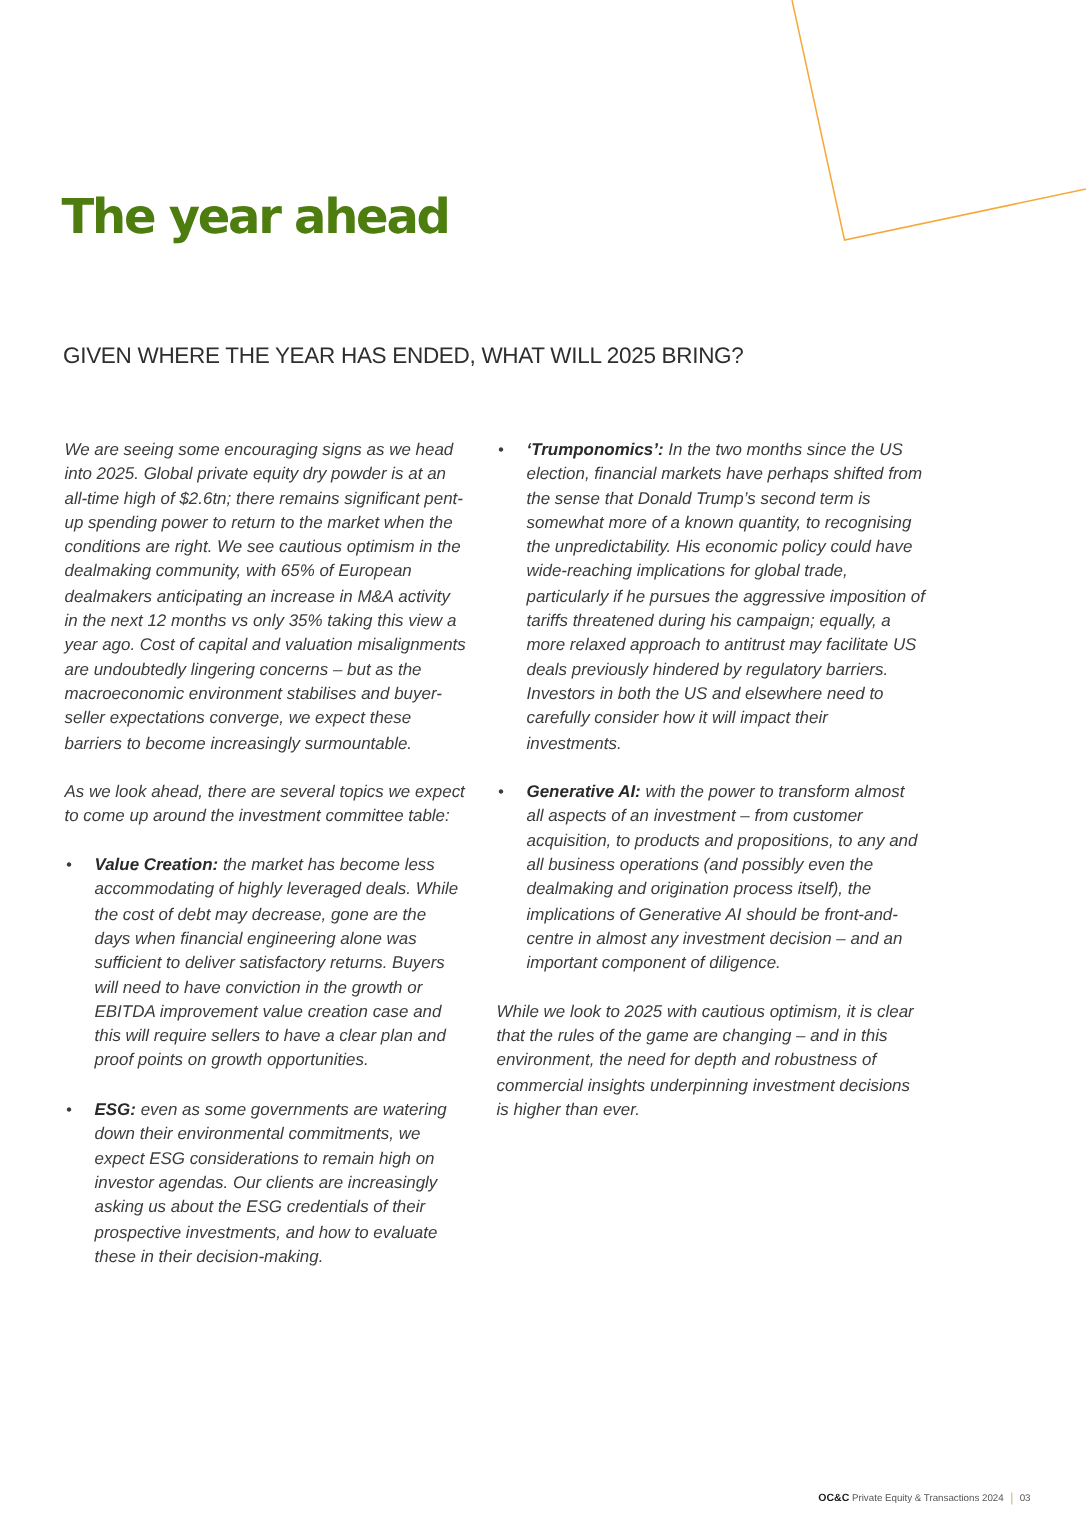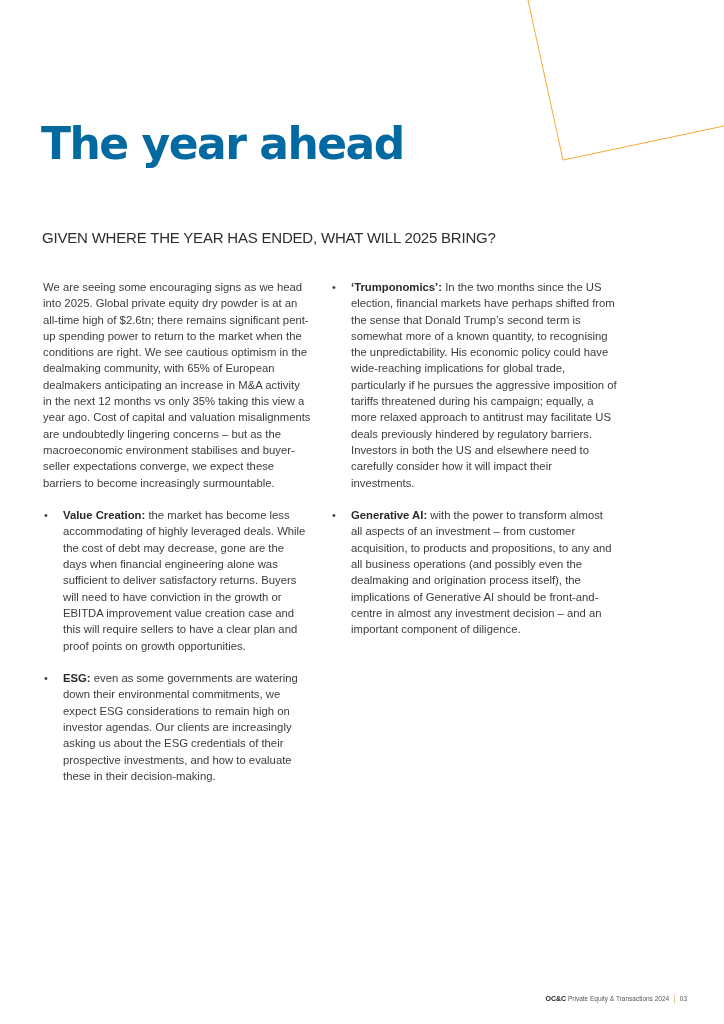--- a/index.html
+++ b/index.html
@@ -6,31 +6,31 @@
   body {
     width: 724px; height: 1024px; position: relative; overflow: hidden;
     background: #ffffff;
     font-family: "Liberation Sans", "DejaVu Sans", sans-serif;
     color: #3a3a3a;
   }
   .deco { position: absolute; left: 0; top: 0; width: 724px; height: 1024px; pointer-events: none; }
   .title {
     position: absolute; left: 41px; top: 116px;
     font-family: "DejaVu Sans", sans-serif;
-    font-size: 44px; font-weight: bold; letter-spacing: -1.5px;
-    color: #0369a1; margin: 0; line-height: 56px;
+    font-size: 32px; font-weight: bold; letter-spacing: -1.5px;
+    color: #4d7c0f; margin: 0; line-height: 56px;
   }
   .subtitle {
     position: absolute; left: 42px; top: 226px;
     font-size: 15px; font-weight: normal; letter-spacing: -0.2px;
     color: #2e2e2e; margin: 0; line-height: 24px;
   }
   .col {
-    position: absolute; top: 279px;
-    font-size: 11.3px; line-height: 16.3px; color: #3c3c3c;
+    position: absolute; top: 292px;
+    font-size: 11.3px; line-height: 16.3px; color: #3c3c3c; font-style: italic;
   }
   .col-left { left: 43px; width: 268px; }
   .col-right { left: 331px; width: 286px; }
   .col p { margin: 0 0 16.3px 0; }
   .col ul { list-style: none; margin: 0; padding: 0; }
   .col li { position: relative; padding-left: 20px; margin: 0 0 16.3px 0; }
   .col li .bullet {
     position: absolute; left: 1px; top: 0; font-size: 11px;
   }
   .col li b { color: #2a2a2a; }
@@ -46,39 +46,41 @@
 
 <svg class="deco" viewBox="0 0 724 1024" xmlns="http://www.w3.org/2000/svg">
   <polyline points="528,0 563,160 724,126" fill="none" stroke="#f7a83a" stroke-width="1"></polyline>
 </svg>
 
 <h1 class="title">The year ahead</h1>
 <h2 class="subtitle">GIVEN WHERE THE YEAR HAS ENDED, WHAT WILL 2025 BRING?</h2>
 
 <div class="col col-left">
   <p>We are seeing some encouraging signs as we head into 2025. Global private equity dry powder is at an all-time high of $2.6tn; there remains significant pent-up spending power to return to the market when the conditions are right. We see cautious optimism in the dealmaking community, with 65% of European dealmakers anticipating an increase in M&amp;A activity in the next 12 months vs only 35% taking this view a year ago. Cost of capital and valuation misalignments are undoubtedly lingering concerns – but as the macroeconomic environment stabilises and buyer-seller expectations converge, we expect these barriers to become increasingly surmountable.</p>
+  <p>As we look ahead, there are several topics we expect to come up around the investment committee table:</p>
   <ul>
     <li>
       <span class="bullet">•</span><b>Value Creation:</b><span> the market has become less accommodating of highly leveraged deals. While the cost of debt may decrease, gone are the days when financial engineering alone was sufficient to deliver satisfactory returns. Buyers will need to have conviction in the growth or EBITDA improvement value creation case and this will require sellers to have a clear plan and proof points on growth opportunities.</span>
     </li>
     <li>
       <span class="bullet">•</span><b>ESG:</b><span> even as some governments are watering down their environmental commitments, we expect ESG considerations to remain high on investor agendas. Our clients are increasingly asking us about the ESG credentials of their prospective investments, and how to evaluate these in their decision-making.</span>
     </li>
   </ul>
 </div>
 
 <div class="col col-right">
   <ul>
     <li>
       <span class="bullet">•</span><b>‘Trumponomics’:</b><span> In the two months since the US election, financial markets have perhaps shifted from the sense that Donald Trump’s second term is somewhat more of a known quantity, to recognising the unpredictability. His economic policy could have wide-reaching implications for global trade, particularly if he pursues the aggressive imposition of tariffs threatened during his campaign; equally, a more relaxed approach to antitrust may facilitate US deals previously hindered by regulatory barriers. Investors in both the US and elsewhere need to carefully consider how it will impact their investments.</span>
     </li>
     <li>
       <span class="bullet">•</span><b>Generative AI:</b><span> with the power to transform almost all aspects of an investment – from customer acquisition, to products and propositions, to any and all business operations (and possibly even the dealmaking and origination process itself), the implications of Generative AI should be front-and-centre in almost any investment decision – and an important component of diligence.</span>
     </li>
   </ul>
+  <p>While we look to 2025 with cautious optimism, it is clear that the rules of the game are changing – and in this environment, the need for depth and robustness of commercial insights underpinning investment decisions is higher than ever.</p>
 </div>
 
 <div class="footer">
   <span class="brand">OC&amp;C</span>
   <span>Private Equity &amp; Transactions 2024</span>
   <span class="sep"></span>
   <span>03</span>
 </div>
 
 </body></html>

